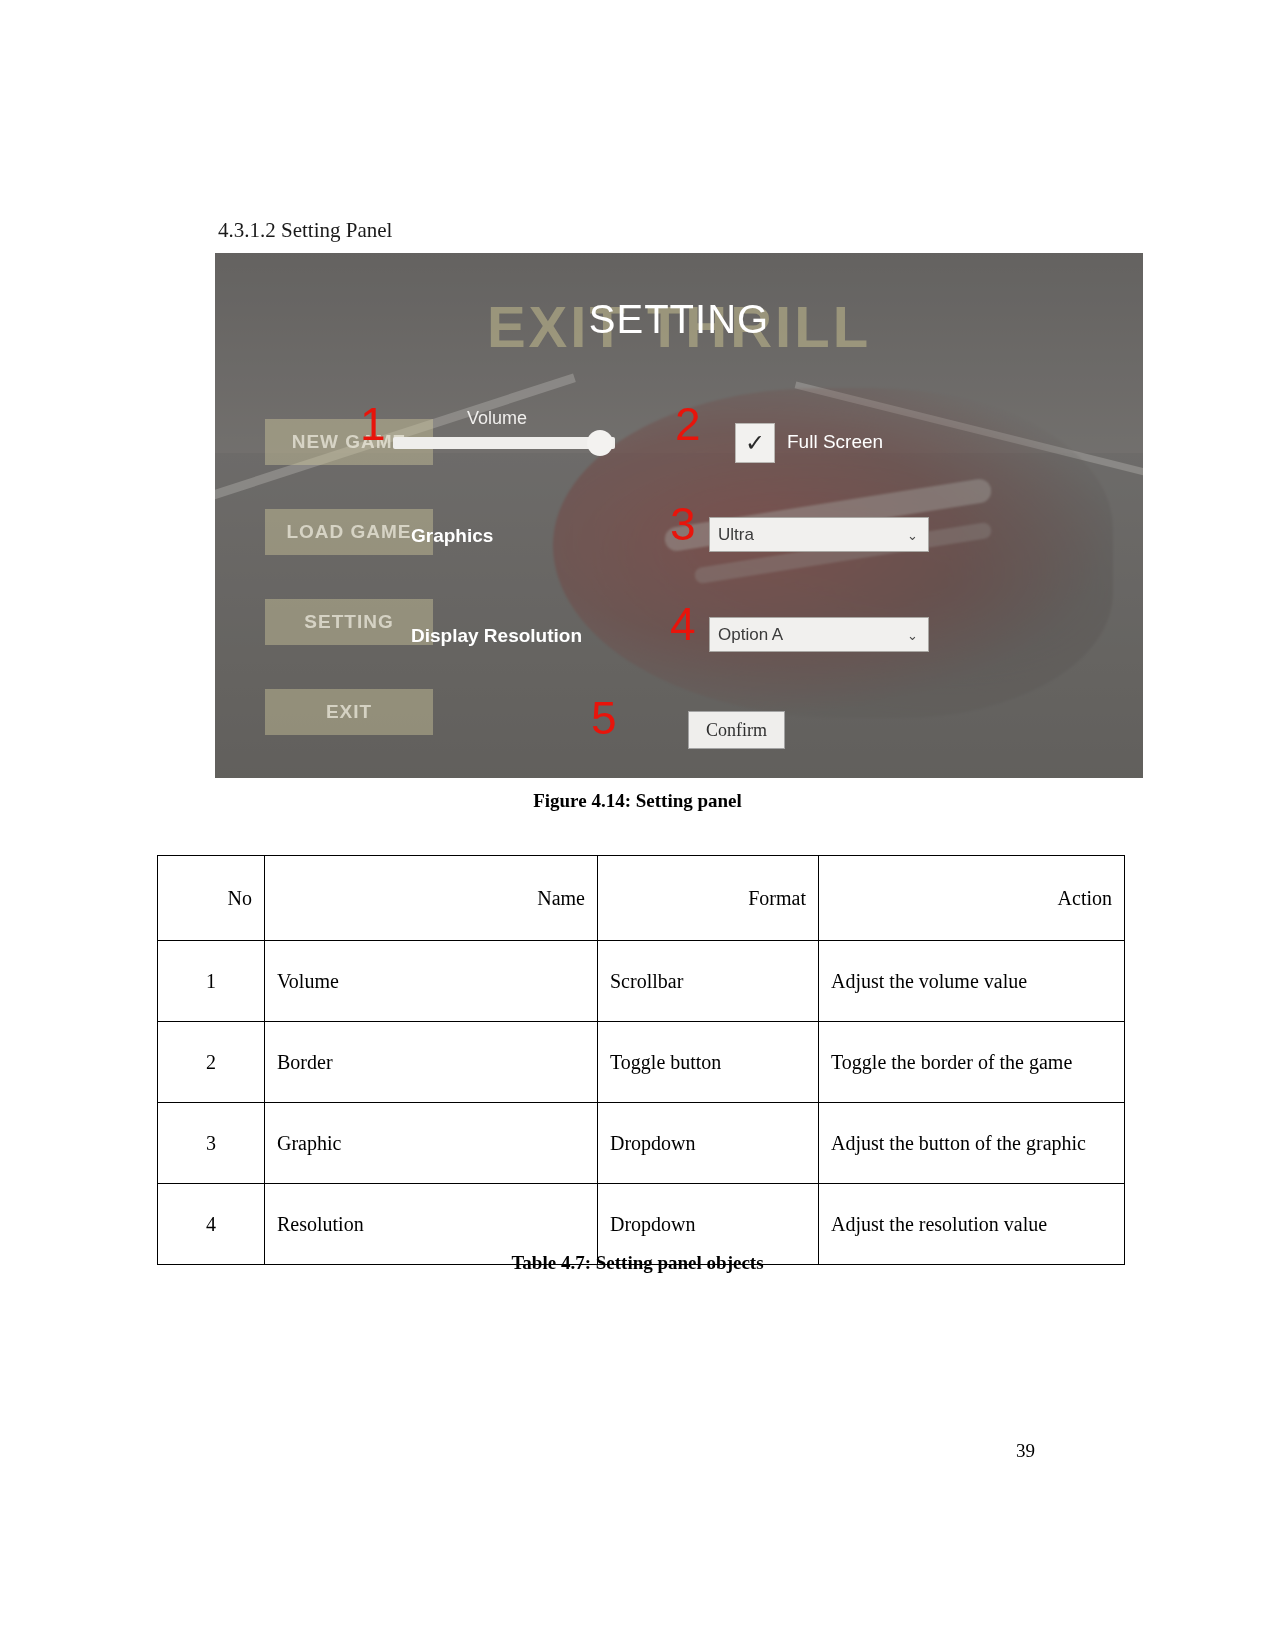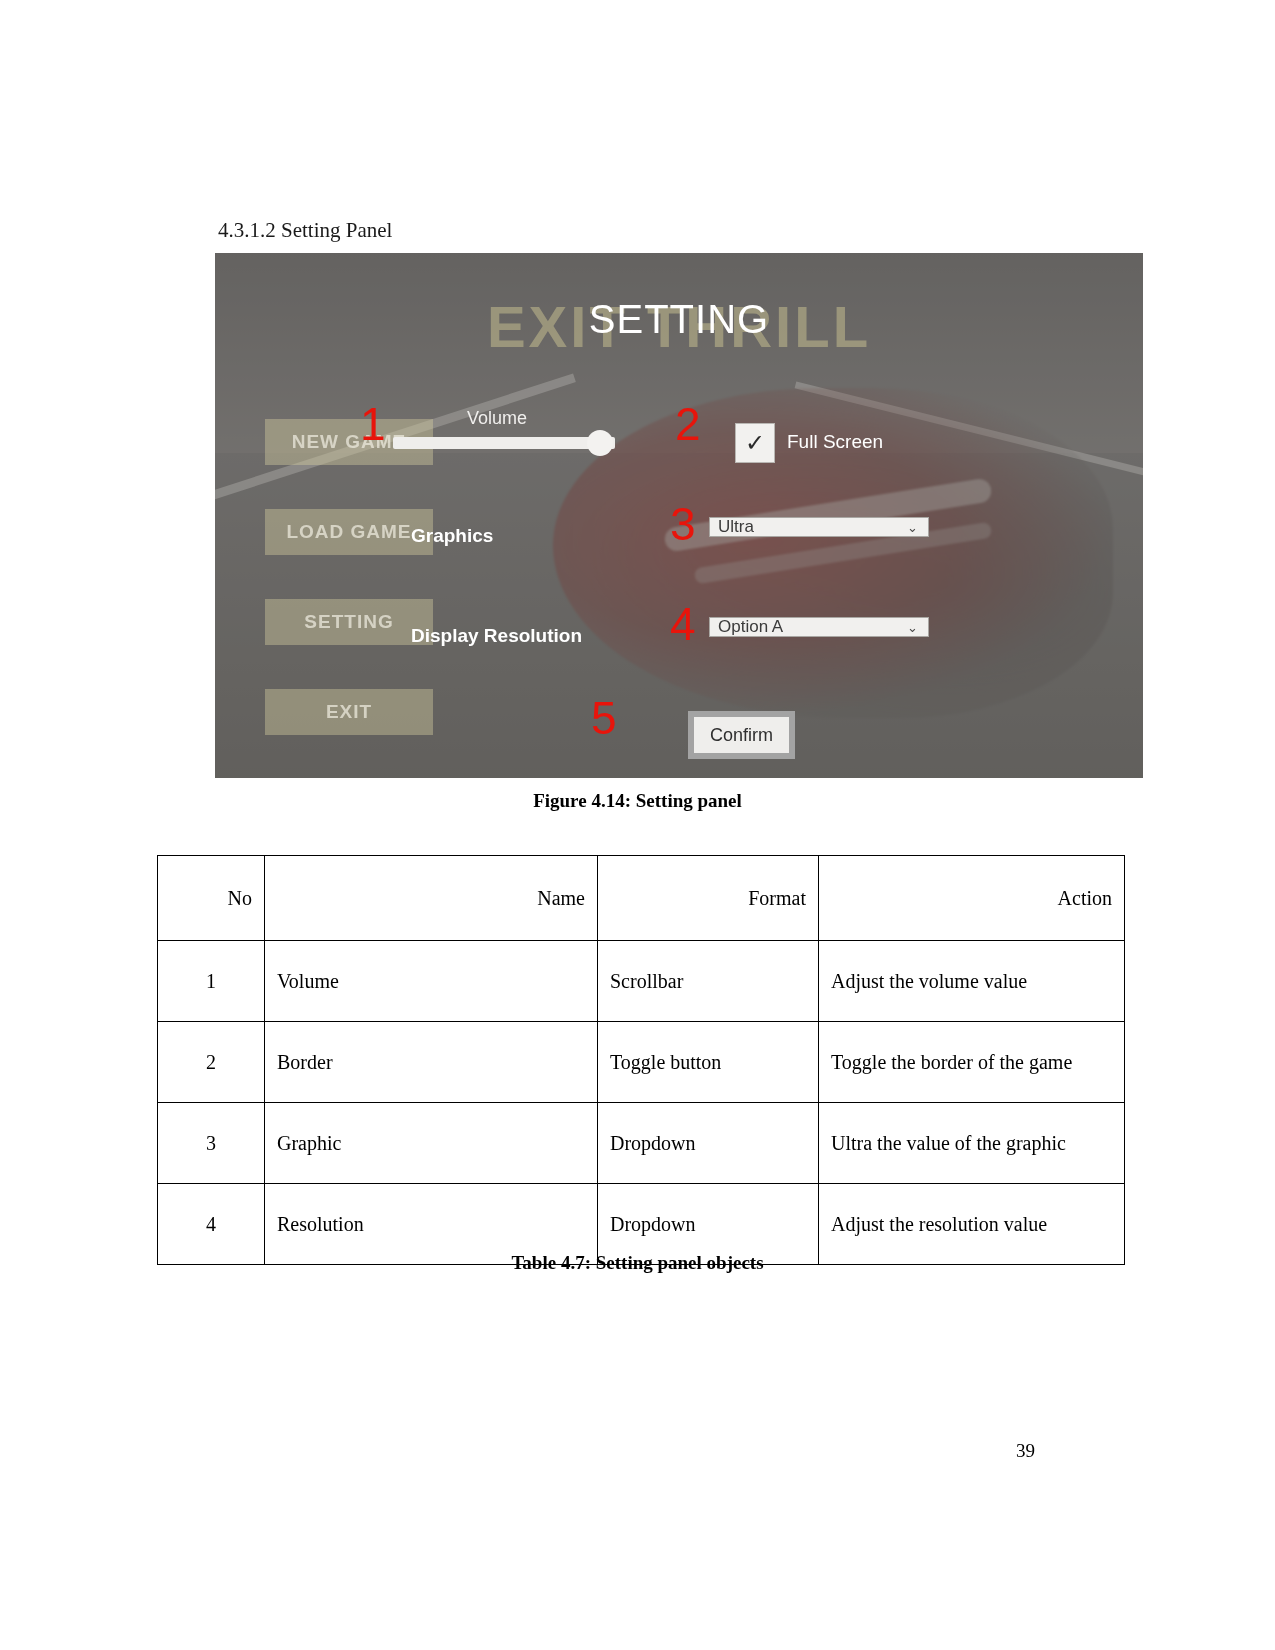--- a/index.html
+++ b/index.html
@@ -199,21 +199,21 @@
     font-size: 19px;
     font-weight: 700;
     color: #ffffff;
   }
   .label-graphics { left: 196px; top: 272px; }
   .label-res { left: 196px; top: 372px; }
 
   .dropdown {
     position: absolute;
     width: 220px;
-    height: 20px;
+    height: 35px;
     background: #f1f0ee;
     border: 1px solid #a9a7a3;
     display: flex;
     align-items: center;
     padding: 0 8px;
     box-sizing: border-box;
     font-family: "Liberation Sans", sans-serif;
     font-size: 17px;
     color: #3b3b3b;
   }
@@ -228,22 +228,22 @@
     color: #4a4a4a;
   }
 
   .confirm-btn {
     position: absolute;
     left: 473px;
     top: 458px;
     width: 95px;
     height: 36px;
     background: #efeeec;
-    border: 6px solid #a3a3a3;
-    font-family: Liberation Sans, sans-serif;
+    border: 1px solid #a3a3a3;
+    font-family: Liberation Serif, serif;
     font-size: 18px;
     color: #2f2f2f;
     display: flex;
     align-items: center;
     justify-content: center;
   }
 
   
   .callout {
     position: absolute;
@@ -381,21 +381,21 @@
     <tr>
       <td class="col-no">2</td>
       <td>Border</td>
       <td>Toggle button</td>
       <td>Toggle the border of the game</td>
     </tr>
     <tr>
       <td class="col-no">3</td>
       <td>Graphic</td>
       <td>Dropdown</td>
-      <td>Ultra the value of the graphic</td>
+      <td>Adjust the button of the graphic</td>
     </tr>
     <tr>
       <td class="col-no">4</td>
       <td>Resolution</td>
       <td>Dropdown</td>
       <td>Adjust the resolution value</td>
     </tr>
   </tbody>
 </table>
 

